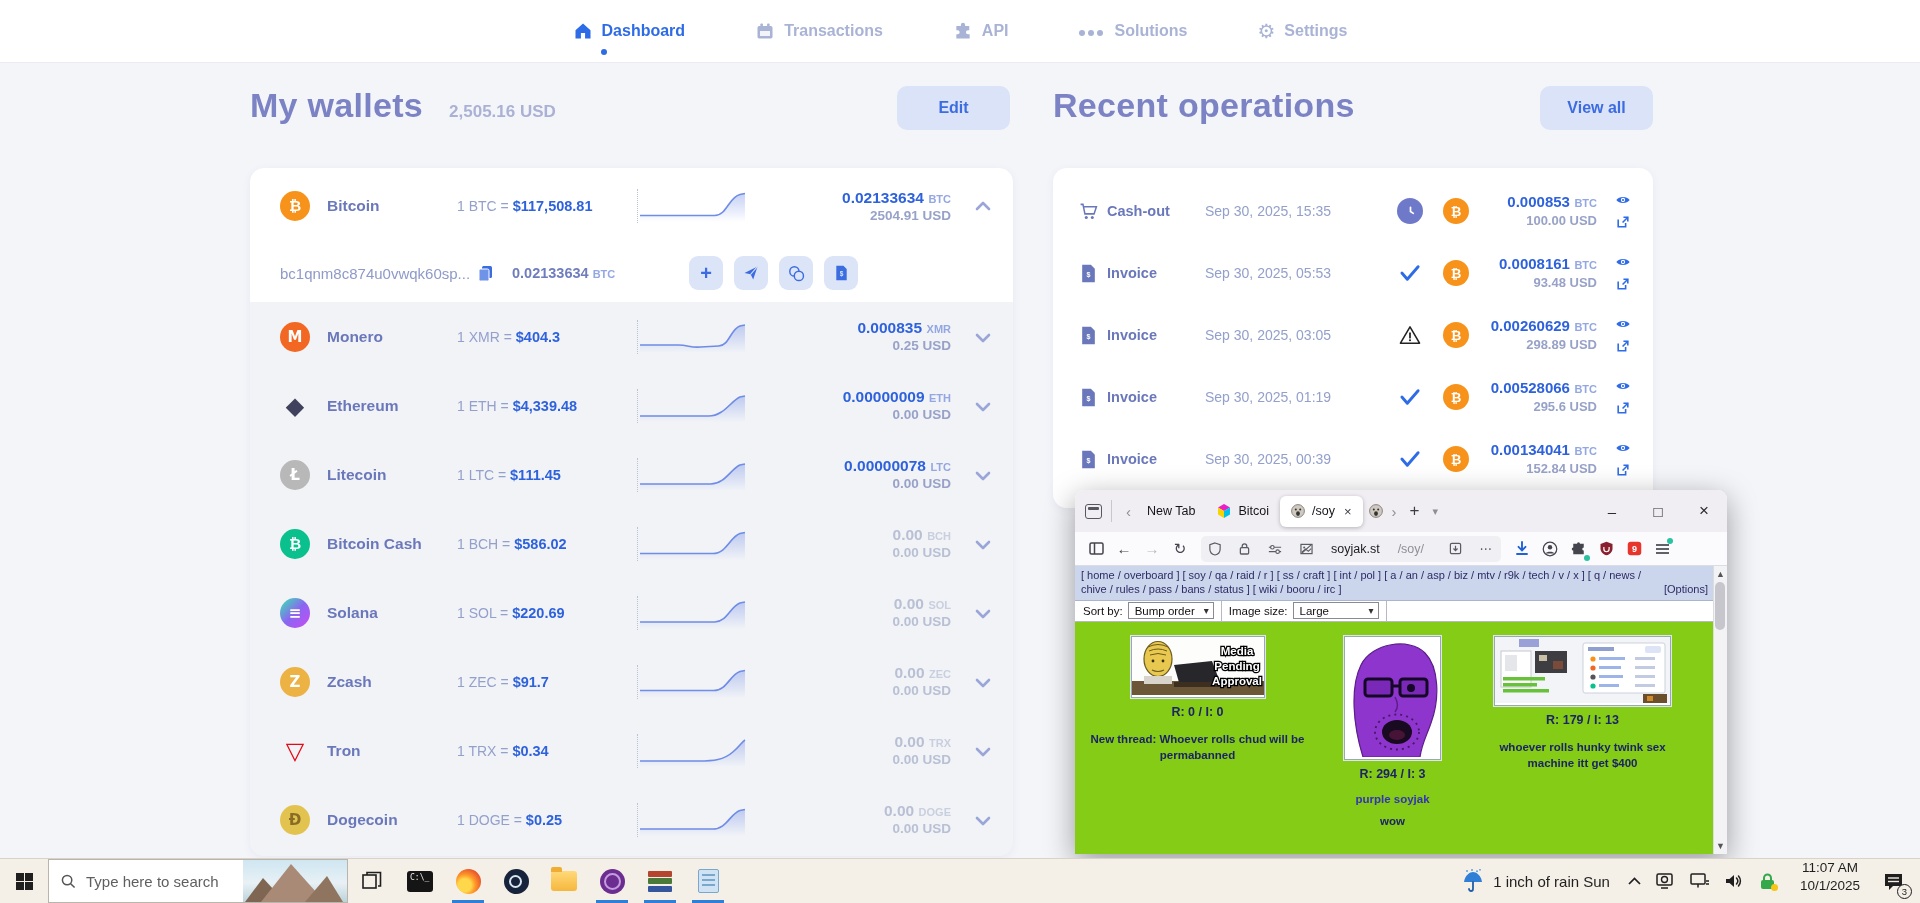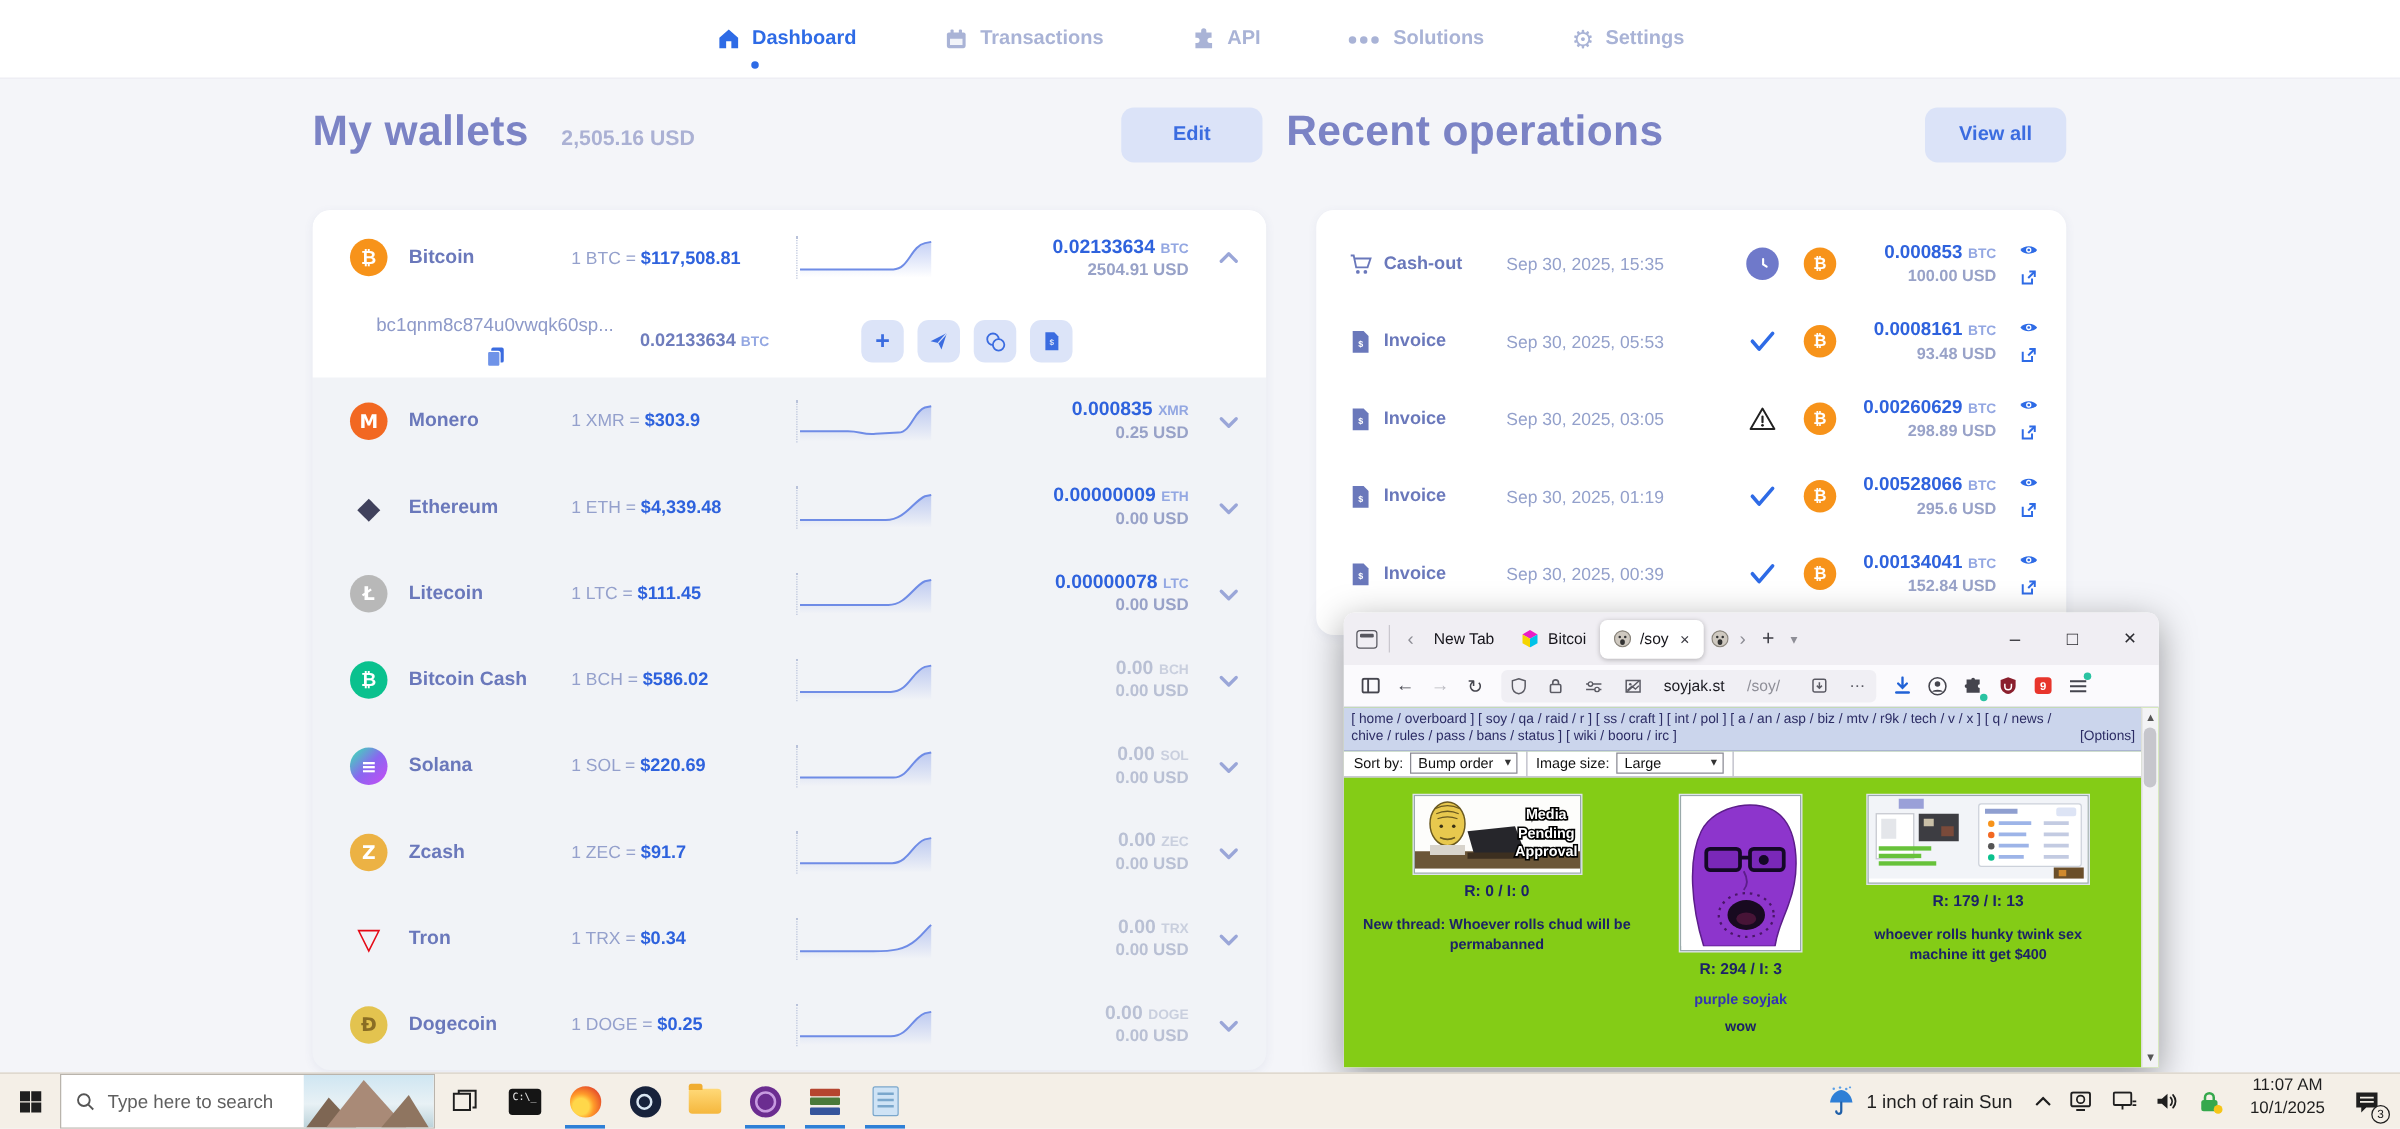--- a/index.html
+++ b/index.html
@@ -39,21 +39,21 @@
   .spark { width:112px; height:34px; border-left:1px dotted #b9c2da; flex:0 0 112px; }
   .spark svg { width:100%; height:100%; display:block;}
   .balance { flex:1; text-align:right; line-height:1.25; padding-right:4px;}
   .amt { color:#2e62dd; font-weight:bold; font-size:15.5px; }
   .unit { color:#93a7e2; font-size:11px; font-weight:bold; }
   .usd { color:#98a2c8; font-size:13.5px; font-weight:bold; }
   .muted .amt { color:#b9c0d4; } .muted .unit { color:#c9cfde; } .muted .usd { color:#b9c0d4; }
   .chev { width:24px; height:24px; margin-left:16px; flex:0 0 24px; cursor:pointer;}
   .chev svg { width:100%; height:100%; stroke:#9aa6d8; stroke-width:2.6; fill:none; stroke-linecap:round; stroke-linejoin:round;}
   .addr-row { display:flex; align-items:center; height:58px; padding:0 18px 0 30px; }
-  .addr { width:232px; color:#8e9ac9; font-size:15px; display:flex; align-items:center; gap:8px;flex-direction:column;}
+  .addr { width:232px; color:#8e9ac9; font-size:15px; display:flex; align-items:center; gap:8px;}
   .addr-amt { width:175px; font-size:14.5px; text-align:left; color:#6f7dbd; font-weight:bold;}
   .addr-amt .unit{ font-size:11px; }
   .abtns { display:flex; gap:11px; margin-left:2px;}
   .abtn { width:34px; height:34px; border-radius:9px; background:#dce4f8; border:none; display:flex; align-items:center;
           justify-content:center; cursor:pointer; color:#3b6ce0; font-size:20px; font-weight:bold;}
 
   
   .ops-card { position:absolute; left:1053px; top:168px; width:600px; height:340px; background:#fff;
               border-radius:14px; box-shadow:0 2px 8px rgba(70,80,140,.07); padding-top:12px;}
   .orow { display:flex; align-items:center; height:62px; padding:0 16px 0 26px; }
@@ -267,21 +267,21 @@
           </button>
       </div>
     </div>
   </div>
 
   <div class="crow">
     <div class="coin-icon" style="background: rgb(242, 104, 34);">
         <span style="color: rgb(255, 255, 255);">M</span>
       </div>
     <div class="coin-name">Monero</div>
-    <div class="coin-rate"><span>1 XMR =</span> <b>$303.9</b></div>
+    <div class="coin-rate"><span>1 XMR =</span> <b>$404.3</b></div>
     <div class="spark">
         <svg viewBox="0 0 110 34" preserveAspectRatio="none">
           <path d="M2 25 L40 25 C50 25 52 28 62 27 L80 26 C90 26 92 9 101 6 L106 5 L106 33 L2 33 Z" fill="url(#sg)"></path>
           <path d="M2 25 L40 25 C50 25 52 28 62 27 L80 26 C90 26 92 9 101 6 L106 5" fill="none" stroke="#6f8ce6" stroke-width="1.6"></path>
         </svg>
       </div>
     <div class="balance">
       <div><span class="amt">0.000835</span> <span class="unit">XMR</span></div>
       <div class="usd">0.25 USD</div>
     </div>
@@ -431,21 +431,21 @@
     <div class="balance muted">
       <div><span class="amt">0.00</span> <span class="unit">DOGE</span></div>
       <div class="usd">0.00 USD</div>
     </div>
     <div class="chev"><svg viewBox="0 0 24 24">
           <polyline points="6,10 12,16 18,10"></polyline>
         </svg></div>
   </div>
 </div>
 
-<div class="sec-head" style="left:1029px; top:86px;">
+<div class="sec-head" style="left:1053px; top:86px;">
   <span class="sec-title">Recent operations</span>
 </div>
 <button class="btn" style="left:1540px; top:86px;">View all</button>
 
 <div class="ops-card">
 
   <div class="orow">
     <div class="op-type">
       <svg viewBox="0 0 24 22">
           <path d="M2 2 h3 l2.5 12 h11.5 l3-9 H6.2" fill="none" stroke="#6a78bb" stroke-width="1.9"></path>

